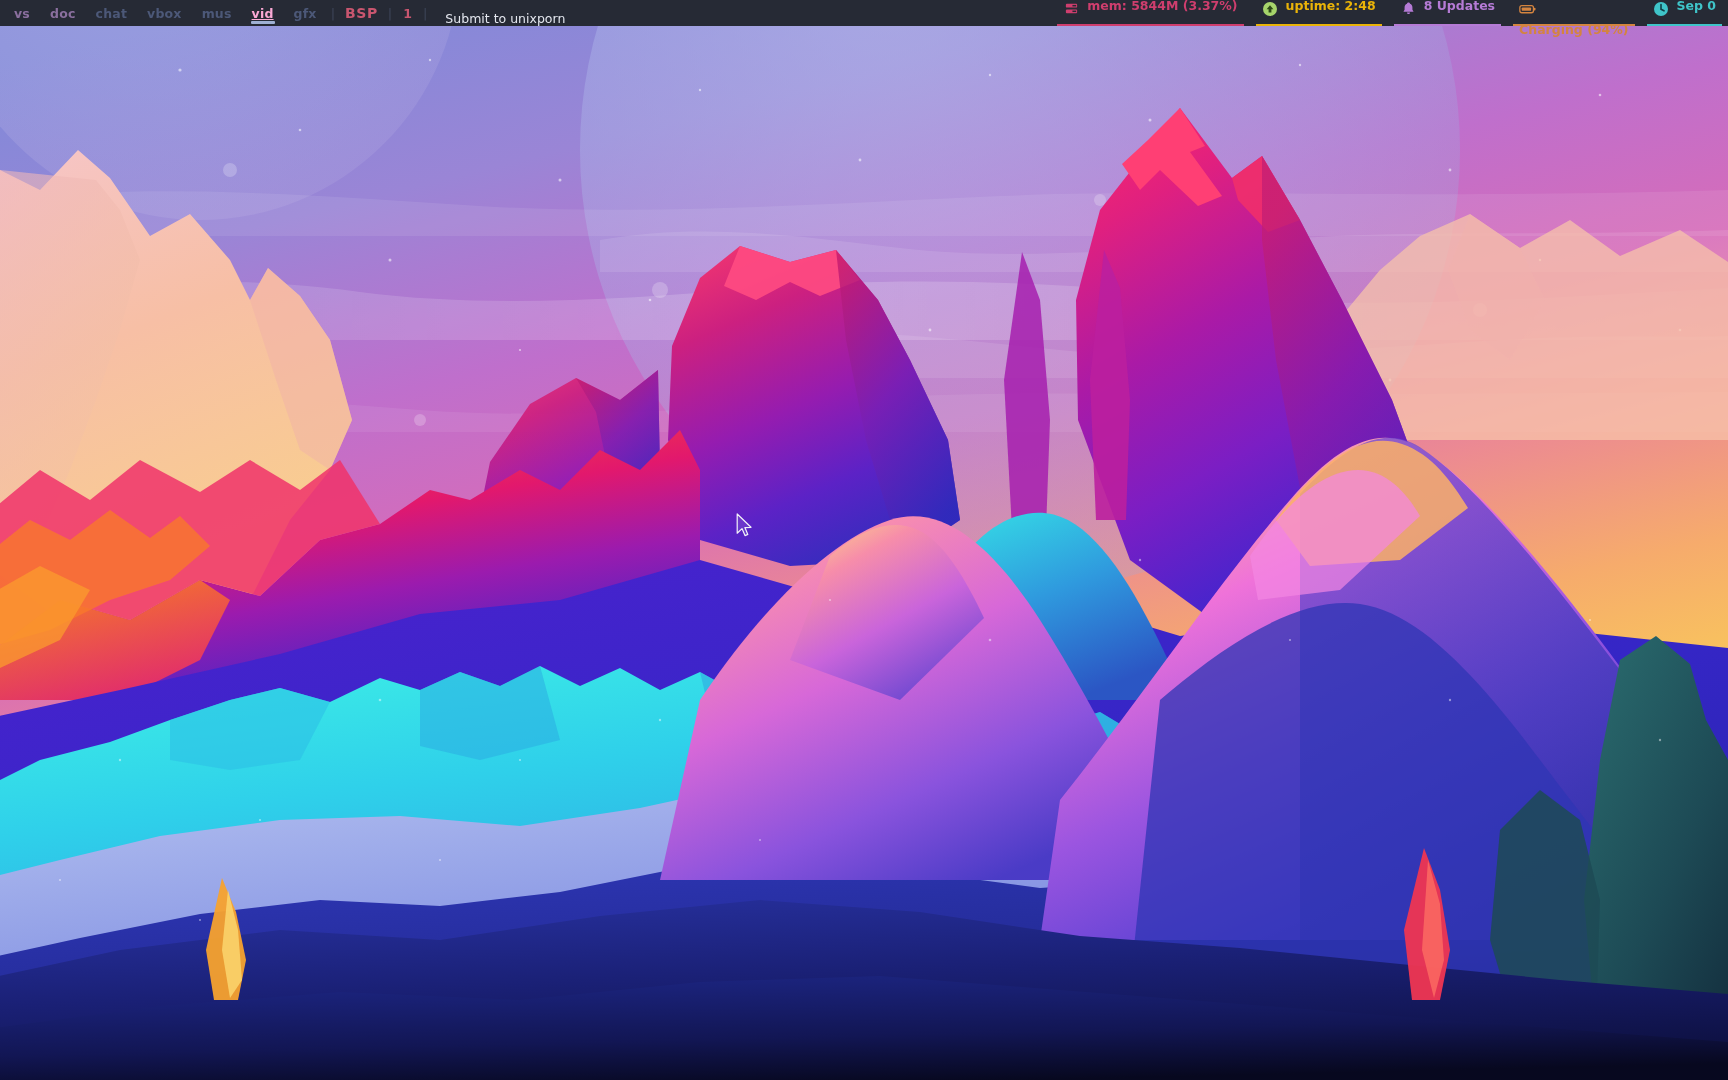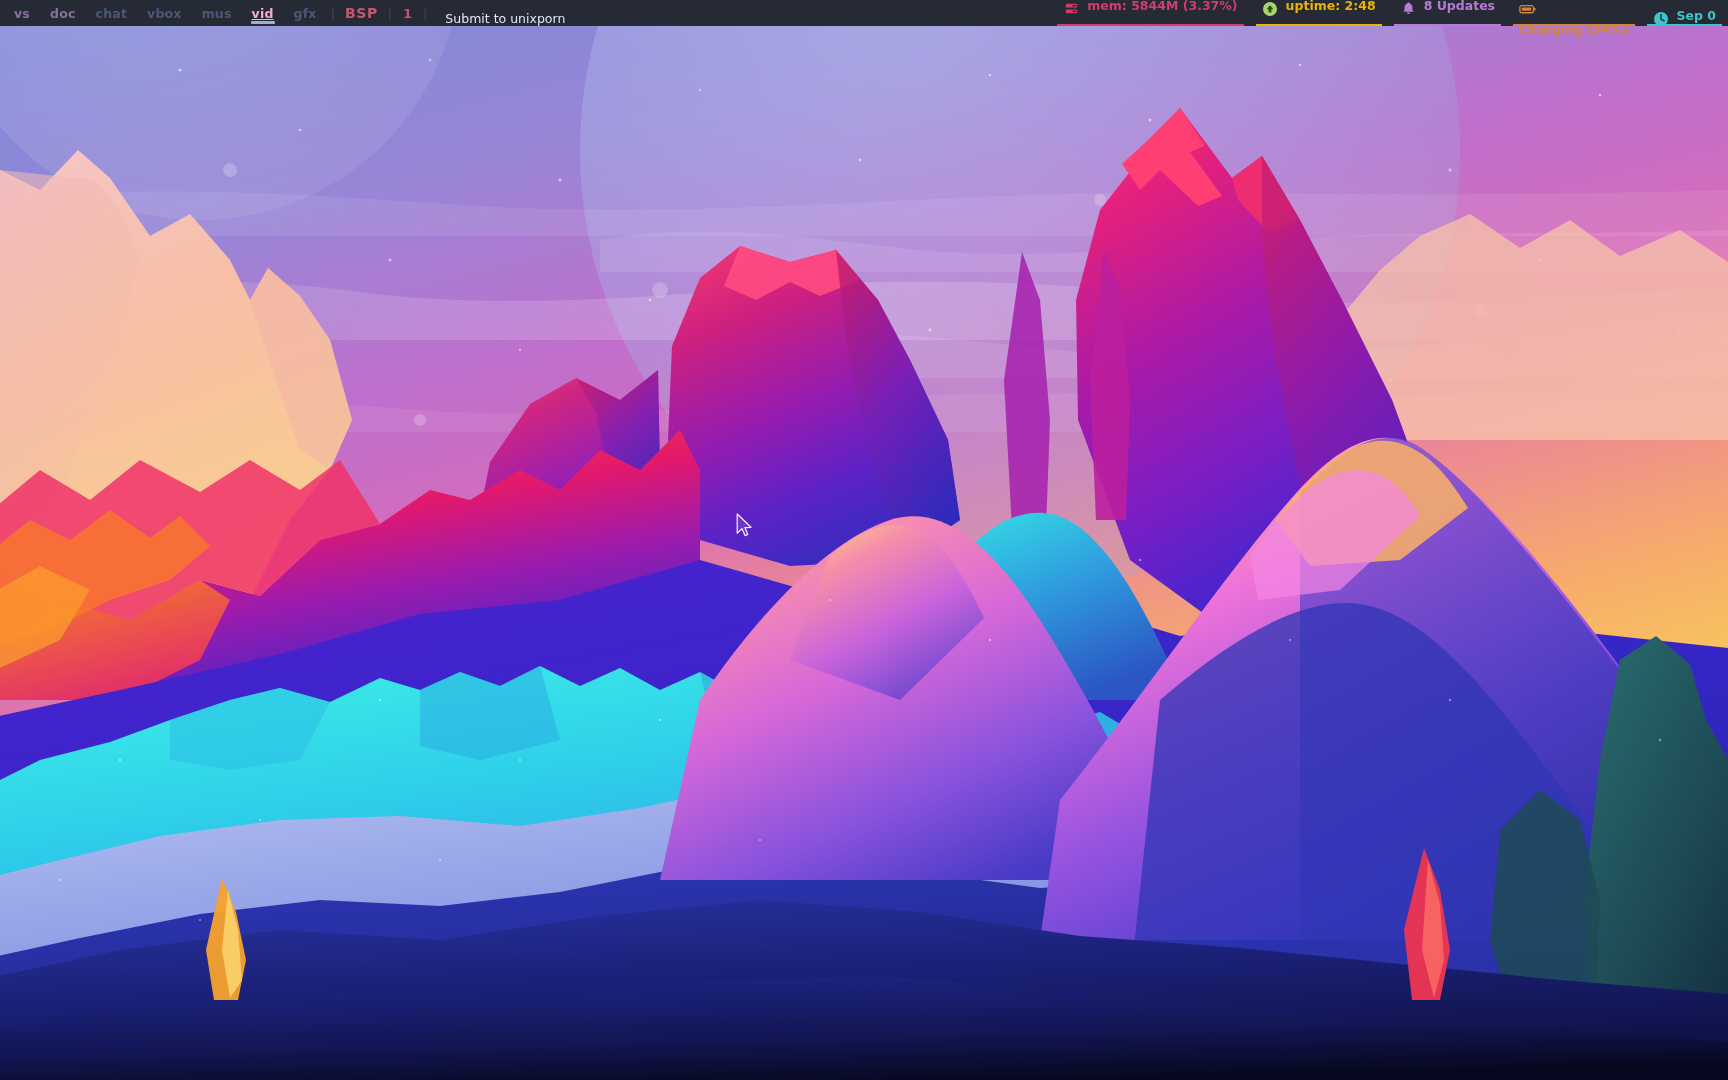--- a/index.html
+++ b/index.html
@@ -109,21 +109,21 @@
     content: "";
     position: absolute;
     left: 6px; right: 6px; bottom: 0px;
     height: 2.5px;
     background: currentColor;
   }
   .m-mem { color: #cf3e6e; }
   .m-uptime { color: #9ec860; }
   .m-updates { color: #b57bd6; }
   .m-battery { color: #d4843f; }
-  .m-date { color: #3fc4c9; margin-top: 10px; }
+  .m-date { color: #3fc4c9; }
 
   
   .ibadge {
     width: 17px; height: 17px;
     border-radius: 50%;
     display: flex; align-items: center; justify-content: center;
     flex: 0 0 auto;
   }
   .ibadge svg { display: block; }
 

